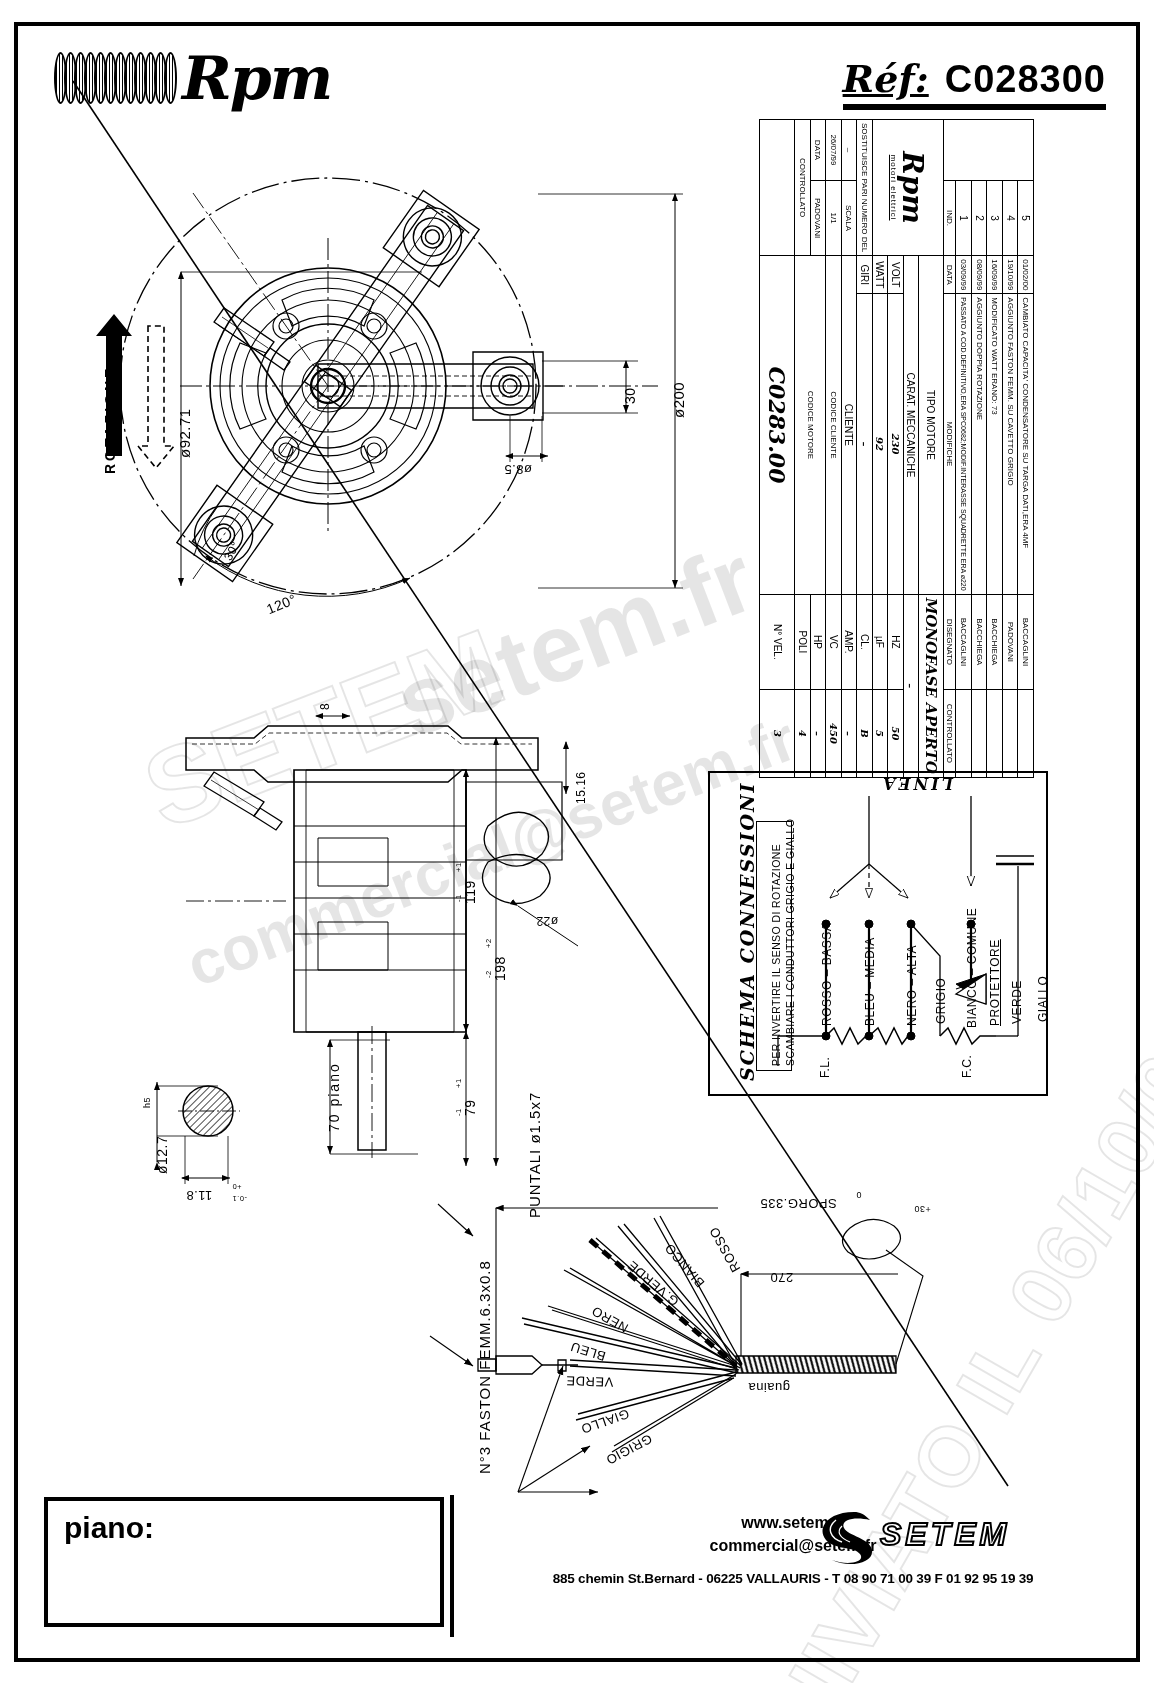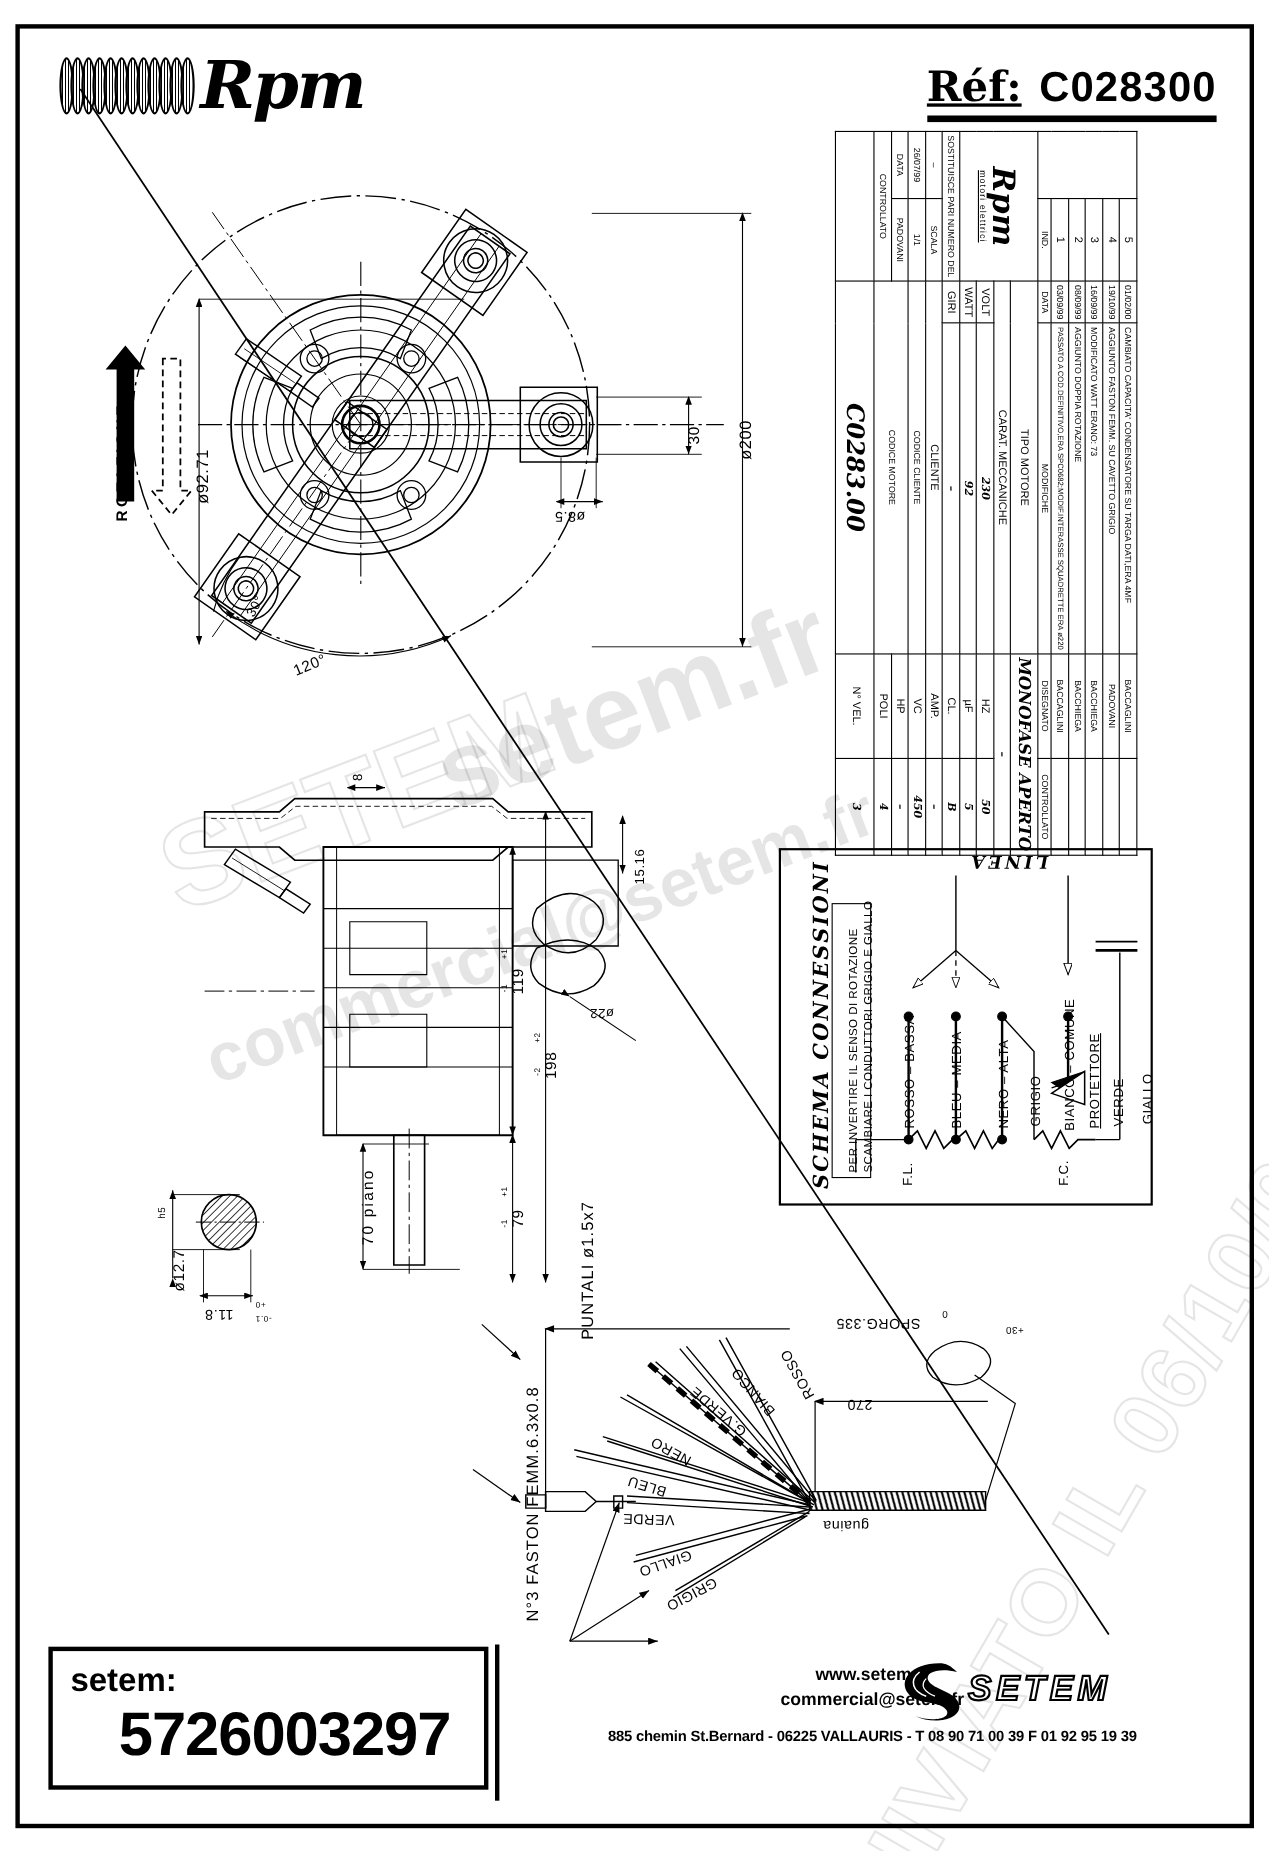--- a/index.html
+++ b/index.html
@@ -16,21 +16,21 @@
   
   .logo-wrap { position:absolute; left:36px; top:26px; display:flex; align-items:center; }
   .coil { display:flex; }
   .coil span { display:block; width:13px; height:52px; border:2px solid #000;
                border-radius:50%/50%; margin-right:-3px; background:
                repeating-linear-gradient(90deg,#000 0 1px,#fff 1px 3px); }
   .rpm-word { font-family:"DejaVu Serif", serif; font-style:italic; font-weight:bold;
               font-size:60px; letter-spacing:-2px; margin-left:8px; line-height:.85; }
   .ref-block { position:absolute; right:30px; top:30px; text-align:right;
                border-bottom:6px solid #000; padding-bottom:3px; }
-  .ref-block .lbl { font-family:"DejaVu Serif", serif; font-weight:bold;
+  .ref-block .lbl { font-family:"DejaVu Serif", serif; font-style:italic; font-weight:bold;
                     font-size:38px; text-decoration:underline; margin-right:16px; }
   .ref-block .val { font-family:"Liberation Sans", sans-serif; font-weight:bold; font-size:38px; letter-spacing:1px; }
 
   
   .t { position:absolute; font-family:"Liberation Sans", sans-serif; font-size:11px;
        letter-spacing:.5px; white-space:nowrap; }
   .t.v   { transform-origin:0 0; transform:rotate(-90deg); }
   .t.r180{ transform-origin:50% 50%; transform:rotate(180deg); }
   .t.ital{ font-family:"DejaVu Serif", serif; font-style:italic; font-weight:bold; }
   .t.b   { font-weight:bold; }
@@ -586,22 +586,21 @@
   <div class="t v" style="left:970px; top:1000px; font-size:12px; text-decoration:underline;">PROTETTORE</div>
   <div class="t v" style="left:992px; top:998px; font-size:12px;">VERDE</div>
   <div class="t v" style="left:1018px; top:996px; font-size:12px;">GIALLO</div>
   <div class="t v" style="left:800px; top:1052px; font-size:12px;">F.L.</div>
   <div class="t v" style="left:942px; top:1052px; font-size:12px;">F.C.</div>
 
   <div class="t v" style="left:660px; top:1480px; font-size:13px; letter-spacing:1px;"></div>
 
   <div class="vdivider"></div>
   <div id="codeBox">
-    <div class="c1">setem:</div>
-    <div class="c2">5726003297</div>
+    <div class="c1">piano:</div>
   </div>
   <div id="setemInfo">
     <div class="url">www.setem.fr</div>
     <div class="url">commercial@setem.fr</div>
     <div class="addr">885 chemin St.Bernard  -   06225 VALLAURIS  -  T 08 90 71 00 39   F 01 92 95 19 39</div>
   </div>
   <div id="setemLogo">
     <svg width="250" height="62" viewBox="0 0 250 62">
       <path d="M46,6 C20,6 8,22 18,34 C26,44 46,40 52,48 C58,56 40,60 24,54
                C40,62 66,58 64,44 C62,32 40,30 36,22 C32,14 46,10 62,14 C56,8 52,6 46,6 Z" fill="#000"></path>

